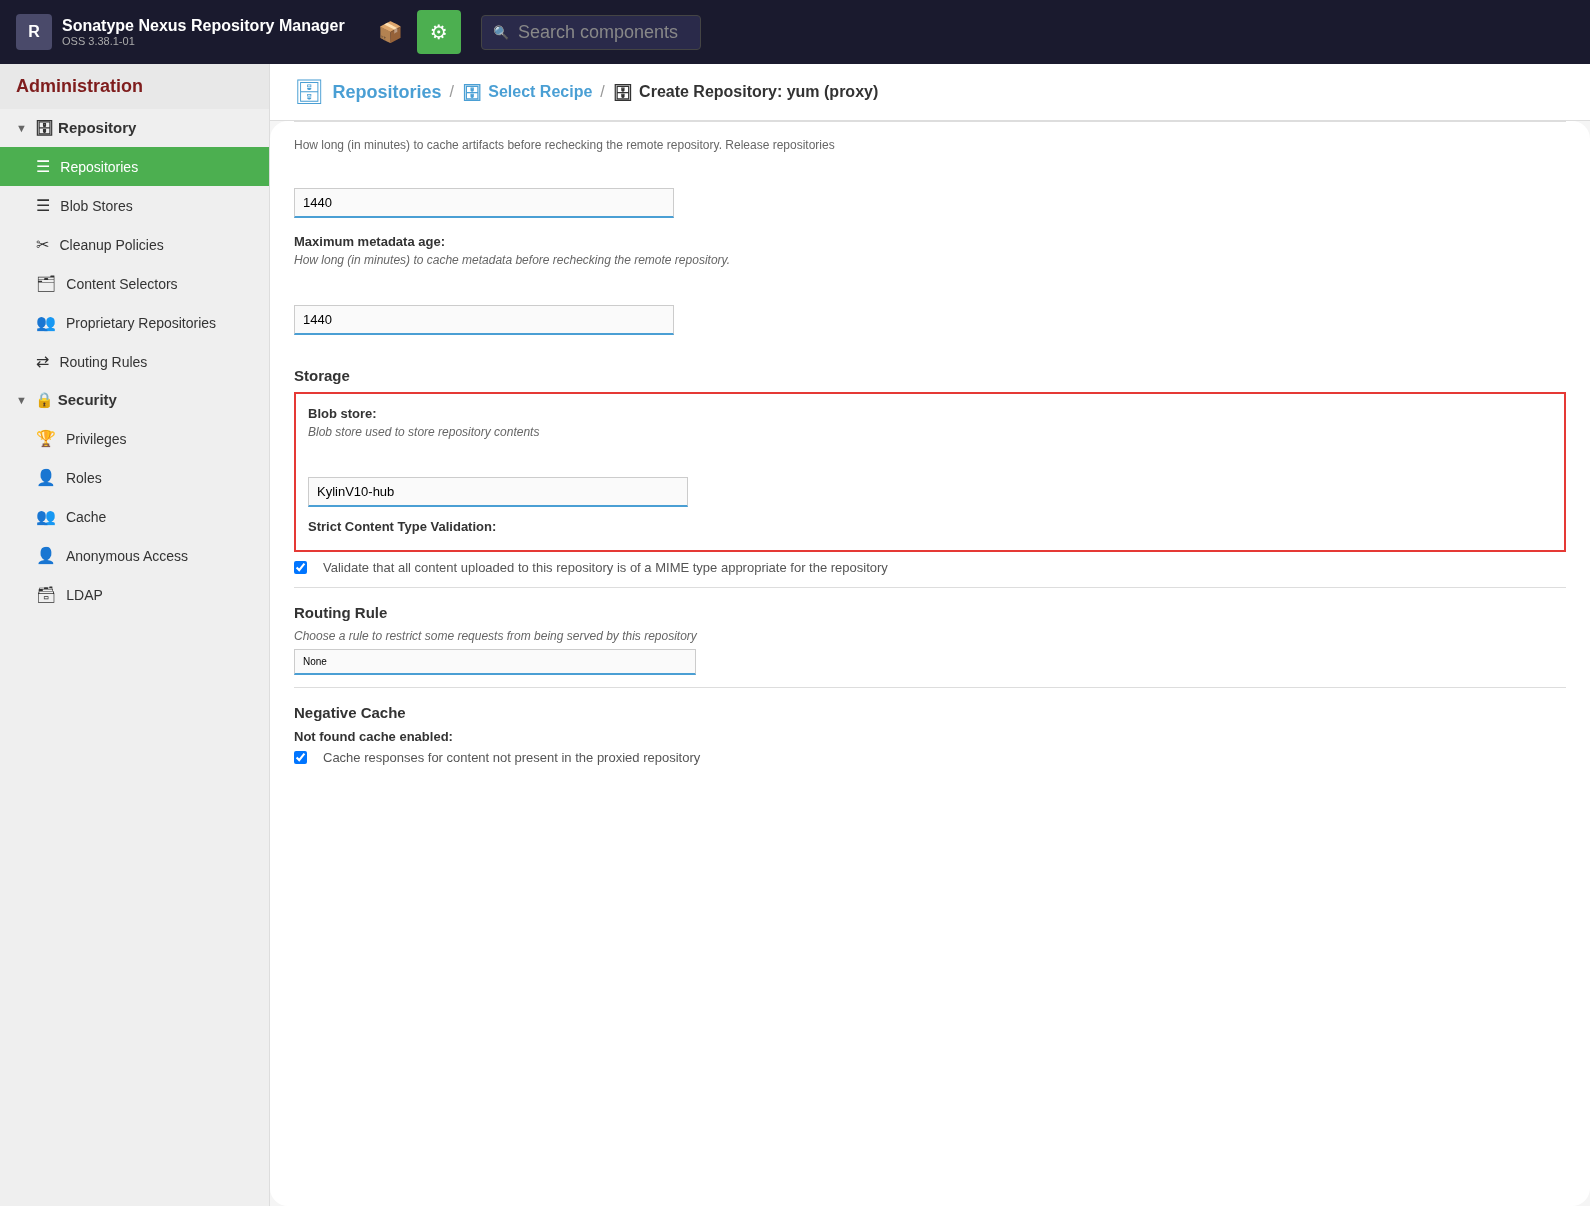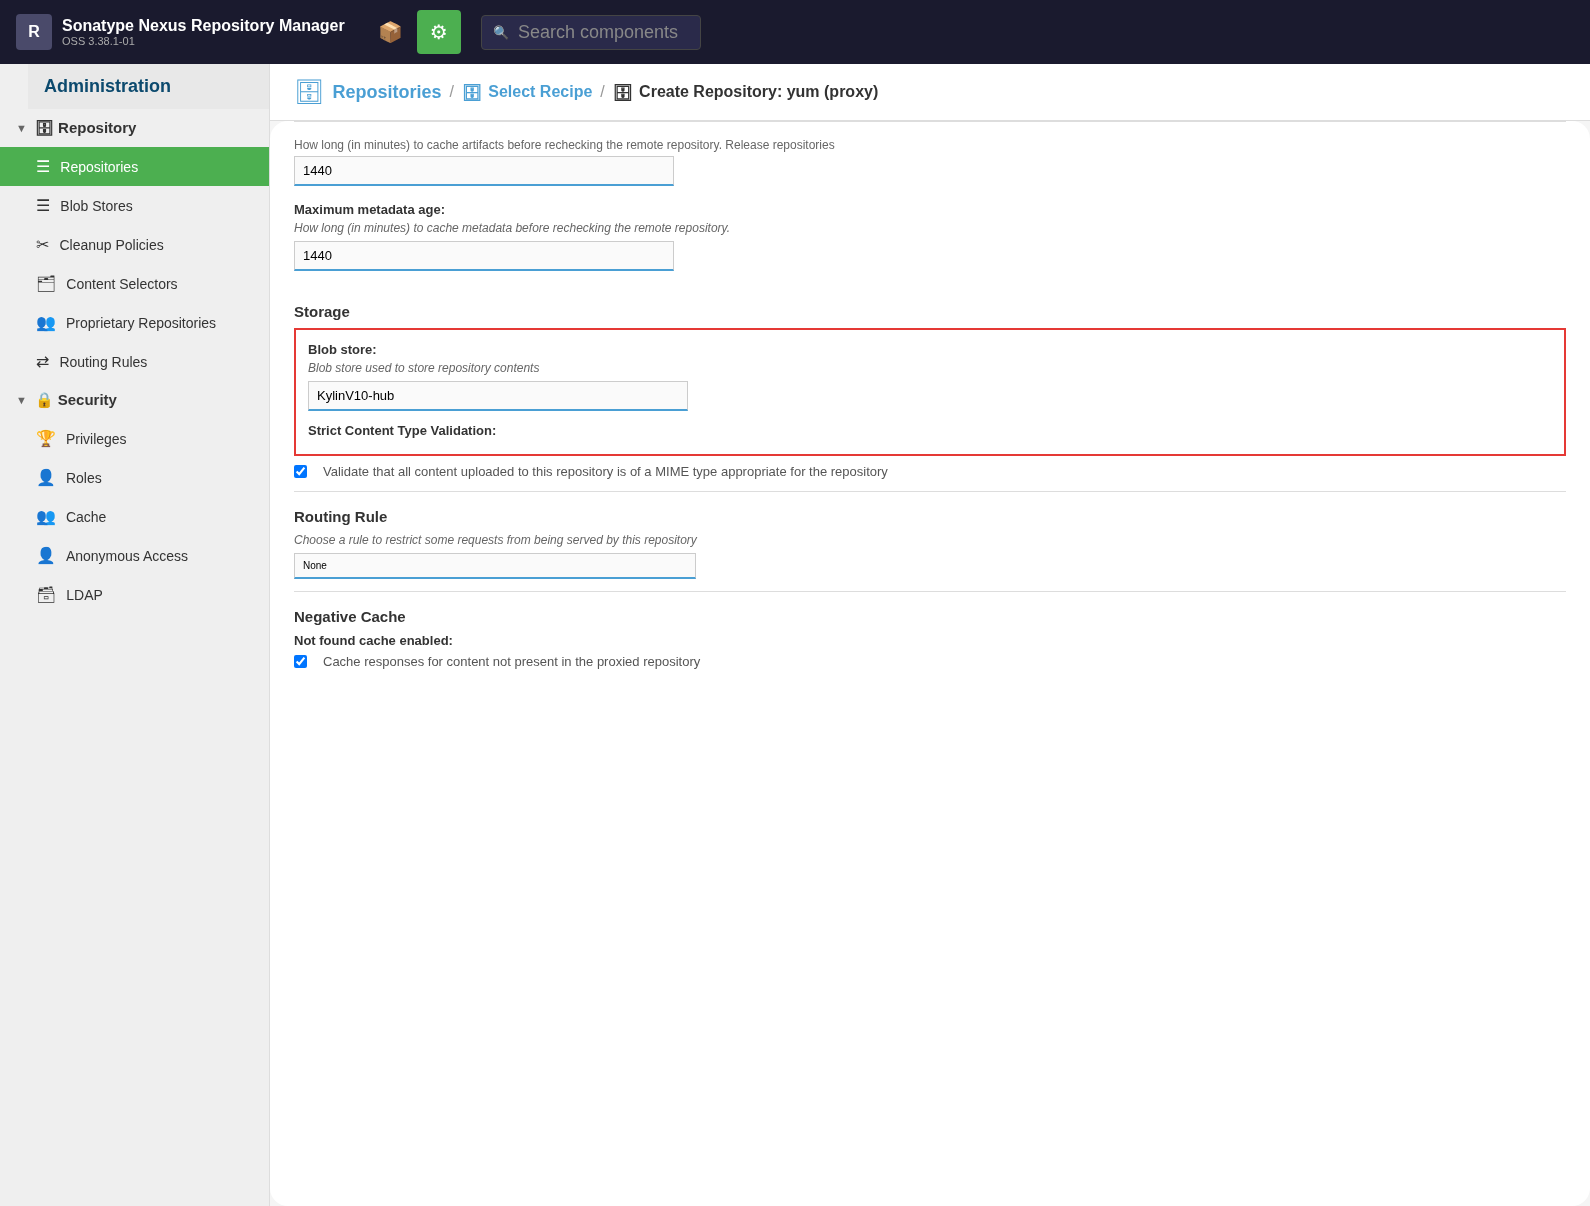--- a/index.html
+++ b/index.html
@@ -84,23 +84,22 @@
       display: flex;
       flex-direction: column;
       flex-shrink: 0;
       overflow-y: auto;
     }
 
     .sidebar-section-header {
       padding: 12px 16px;
       font-size: 18px;
       font-weight: bold;
-      color: #0c4a6e;
+      color: #7f1d1d;
       background: #e8e8e8;
-      margin-left: 28px;
     }
 
     .sidebar-group {
       position: relative;
     }
 
     .sidebar-group-title {
       display: flex;
       align-items: center;
       gap: 8px;
@@ -195,20 +194,21 @@
     }
 
     .text-input {
       border: 1px solid #ccc;
       border-bottom: 2px solid #4a9fd4;
       padding: 6px 8px;
       font-size: 13px;
       width: 380px;
       outline: none;
       background: #fafafa;
+      margin-top: 32px;
     }
 
     .section-label {
       font-size: 15px;
       font-weight: bold;
       color: #333;
       margin: 16px 0 8px 0;
     }
 
     .field-label {

